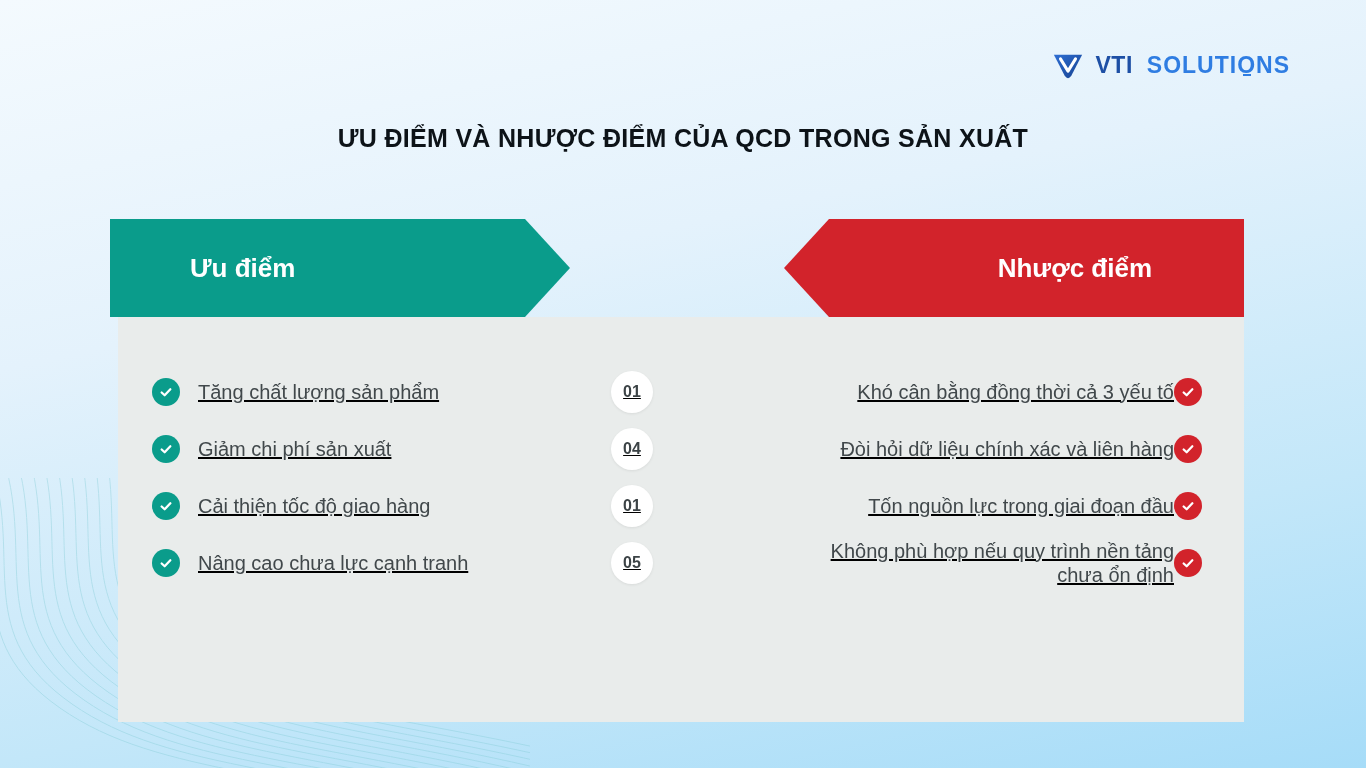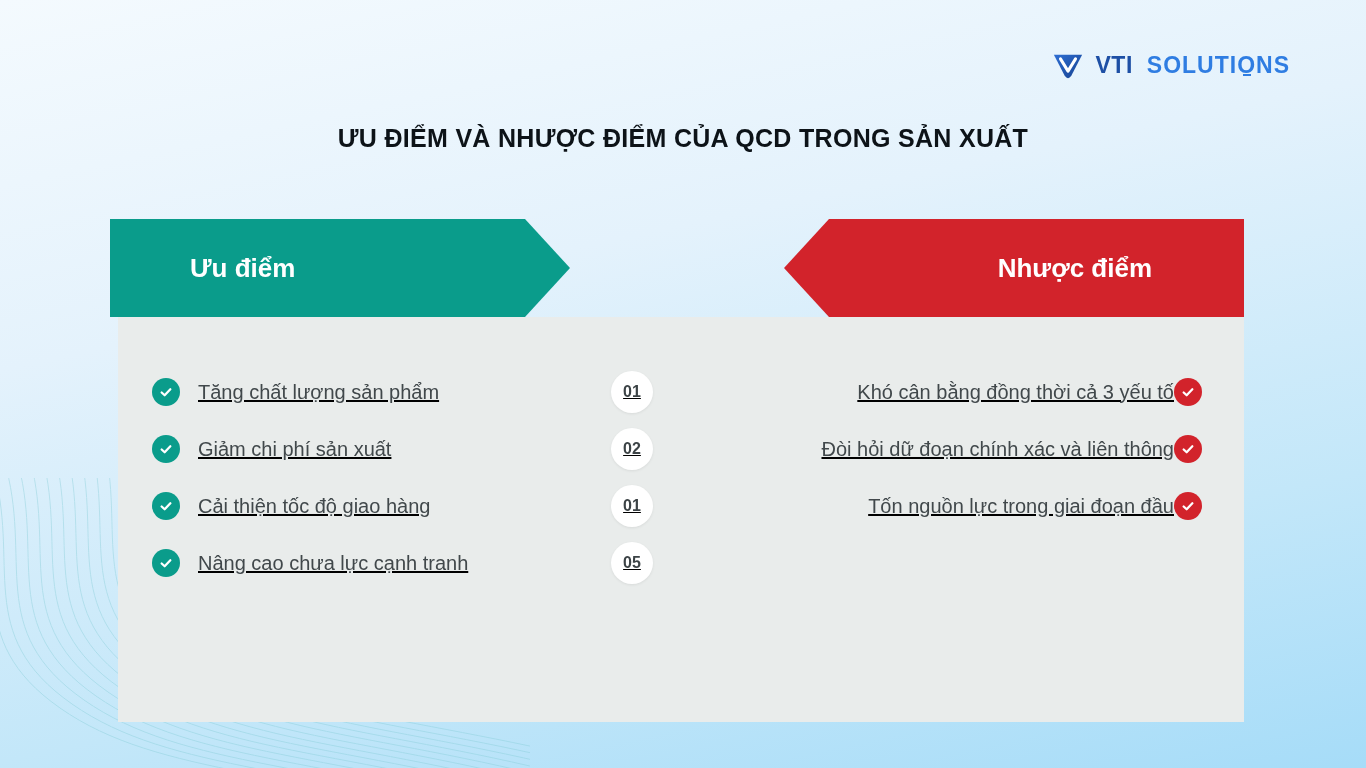--- a/index.html
+++ b/index.html
@@ -141,24 +141,24 @@
     <div class="row">
       <div class="cell-left">
         <span class="chk g">
             <svg viewBox="0 0 24 24">
               <path d="M6.2 12.6 L10.2 16.4 L17.8 8.4" fill="none" stroke="#fff" stroke-width="3" stroke-linecap="round" stroke-linejoin="round"></path>
             </svg>
           </span>
         <span class="itxt">Giảm chi phí sản xuất</span>
       </div>
       <div class="cell-mid">
-          <span class="badge">02</span>
-        </div>
-      <div class="cell-right">
-        <span class="itxt">Đòi hỏi dữ đoạn chính xác và liên thông</span>
+          <span class="badge">04</span>
+        </div>
+      <div class="cell-right">
+        <span class="itxt">Đòi hỏi dữ liệu chính xác và liên hàng</span>
         <span class="chk r">
             <svg viewBox="0 0 24 24">
               <path d="M6.2 12.6 L10.2 16.4 L17.8 8.4" fill="none" stroke="#fff" stroke-width="3" stroke-linecap="round" stroke-linejoin="round"></path>
             </svg>
           </span>
       </div>
     </div>
 
     <div class="row">
       <div class="cell-left">
@@ -188,16 +188,24 @@
         <span class="chk g">
             <svg viewBox="0 0 24 24">
               <path d="M6.2 12.6 L10.2 16.4 L17.8 8.4" fill="none" stroke="#fff" stroke-width="3" stroke-linecap="round" stroke-linejoin="round"></path>
             </svg>
           </span>
         <span class="itxt">Nâng cao chưa lực cạnh tranh</span>
       </div>
       <div class="cell-mid">
           <span class="badge">05</span>
         </div>
+      <div class="cell-right">
+        <span class="itxt two-line">Không phù hợp nếu quy trình nền tảng chưa ổn định</span>
+        <span class="chk r">
+            <svg viewBox="0 0 24 24">
+              <path d="M6.2 12.6 L10.2 16.4 L17.8 8.4" fill="none" stroke="#fff" stroke-width="3" stroke-linecap="round" stroke-linejoin="round"></path>
+            </svg>
+          </span>
+      </div>
     </div>
 
   </div>
 </div>
 
 </body></html>

